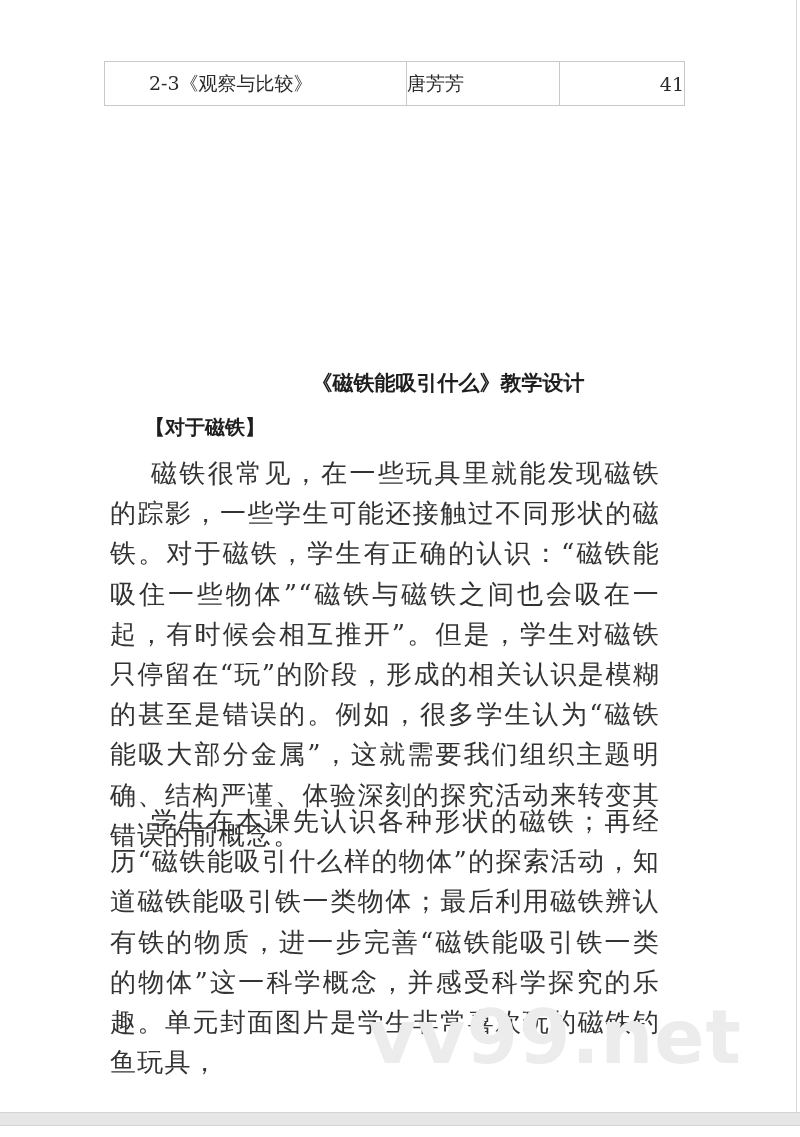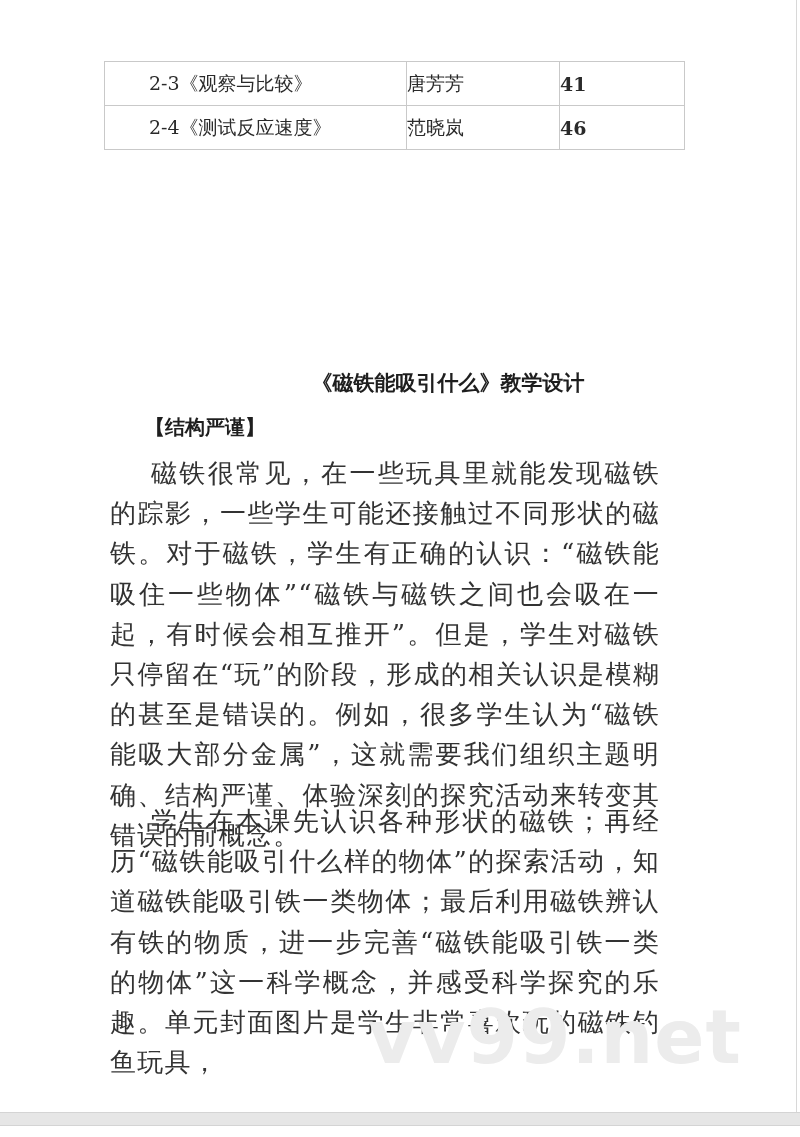--- a/index.html
+++ b/index.html
@@ -19,21 +19,21 @@
     font-size: 19px;
     padding-left: 44px;
   }
   .toc-table td {
     border: 1.5px solid #c9c9c9;
     padding: 0;
     vertical-align: middle;
   }
   .toc-table td.c-title { width: 301px; text-align: left; }
   .toc-table td.c-author { width: 152px; text-align: left; }
-  .toc-table td.c-page { width: 124px; text-align: left; font-weight: bold; }
+  .toc-table td.c-page { width: 124px; text-align: right; }
   .toc-table tr.r-short td { height: 43px; }
   .toc-table tr.r-tall td { height: 85px; }
   .title-indent { padding-left: 44px; display: block; }
   .wrap-title {
     display: block; width: 301px; line-height: 44px;
     text-indent: 44px; letter-spacing: 9px; word-break: break-all;
   }
   .doc-title {
     position: absolute; left: 0; width: 800px; top: 369px;
     text-align: center; font-weight: bold; font-size: 21px;
@@ -75,30 +75,23 @@
 
 <table class="toc-table">
   <tbody>
       <tr class="r-short">
     <td class="c-title">
           <span class="title-indent">2-3《观察与比较》</span>
         </td>
     <td class="c-author">唐芳芳</td>
     <td class="c-page">41</td>
   </tr>
-  <tr class="r-short">
-    <td class="c-title">
-          <span class="title-indent">2-4《测试反应速度》</span>
-        </td>
-    <td class="c-author">范晓岚</td>
-    <td class="c-page">46</td>
-  </tr>
 </tbody>
   </table>
 
 <div class="doc-title">《磁铁能吸引什么》教学设计</div>
-<div class="section-heading">【结构严谨】</div>
+<div class="section-heading">【对于磁铁】</div>
 <p class="body-para p1" style="margin:0">磁铁很常见，在一些玩具里就能发现磁铁的踪影，一些学生可能还接触过不同形状的磁铁。对于磁铁，学生有正确的认识：“磁铁能吸住一些物体”“磁铁与磁铁之间也会吸在一起，有时候会相互推开”。但是，学生对磁铁只停留在“玩”的阶段，形成的相关认识是模糊的甚至是错误的。例如，很多学生认为“磁铁能吸大部分金属”，这就需要我们组织主题明确、结构严谨、体验深刻的探究活动来转变其错误的前概念。</p>
 <p class="body-para p2" style="margin:0">学生在本课先认识各种形状的磁铁；再经历“磁铁能吸引什么样的物体”的探索活动，知道磁铁能吸引铁一类物体；最后利用磁铁辨认有铁的物质，进一步完善“磁铁能吸引铁一类的物体”这一科学概念，并感受科学探究的乐趣。单元封面图片是学生非常喜欢玩的磁铁钓鱼玩具，</p>
 
 <div class="watermark">vv99.net</div>
 
 <div class="page-gap"></div>
 
 </body></html>

